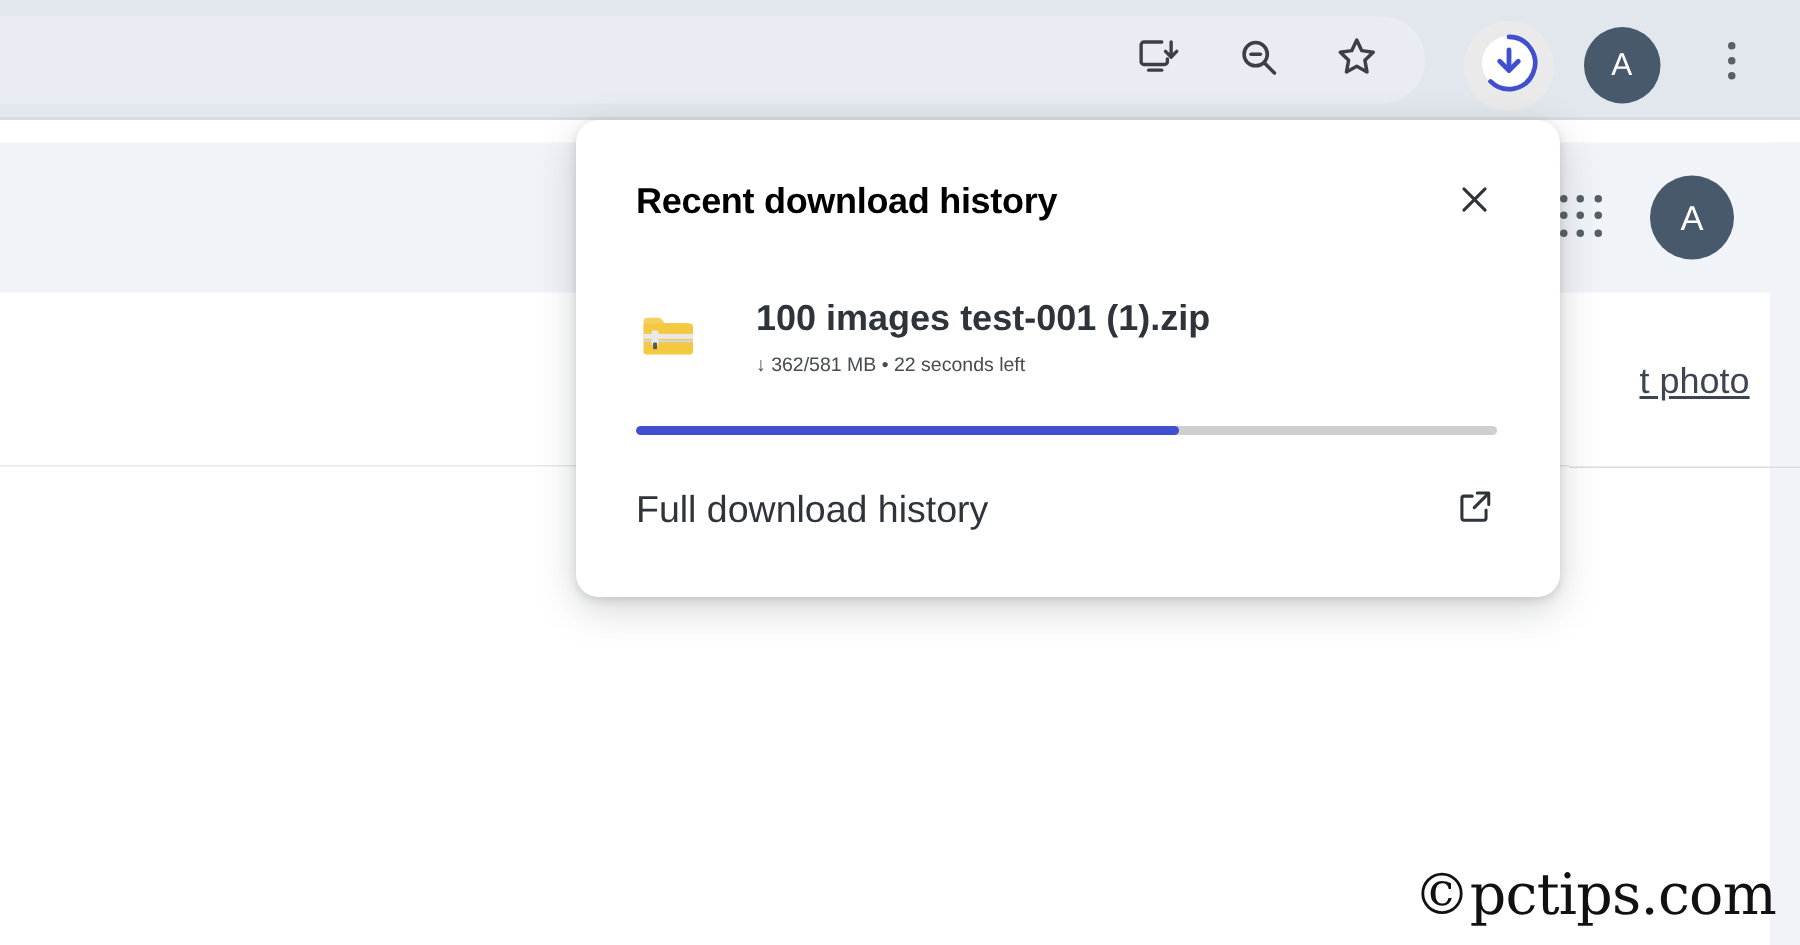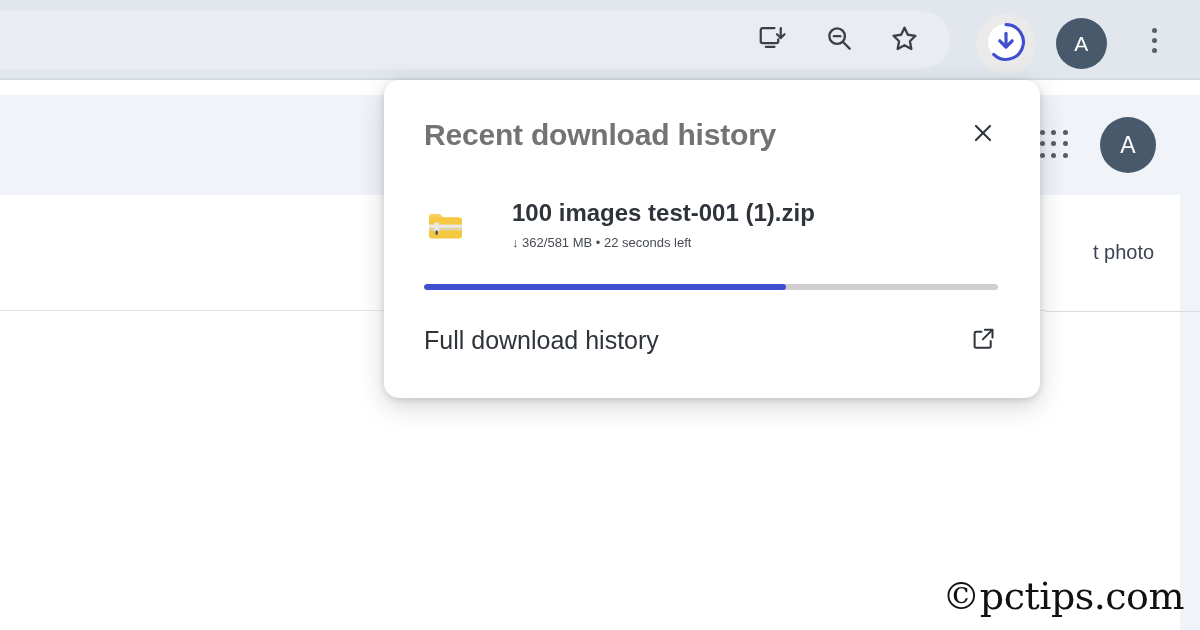--- a/index.html
+++ b/index.html
@@ -156,63 +156,63 @@
     color: #ffffff;
     display: flex;
     align-items: center;
     justify-content: center;
     font-size: 23px;
     cursor: pointer;
   }
   .partial-text {
     position: absolute;
     left: 1093px; top: 241px;
-    font-size: 20px;
+    font-size: 24px;
     color: #3c4551;
     white-space: nowrap;
+    text-decoration: underline;
   }
 
   
   .dl-popup {
     position: absolute;
     left: 384px; top: 80px;
     width: 656px; height: 318px;
     background: #ffffff;
     border-radius: 15px;
     box-shadow: 0 2px 6px rgba(60,64,67,0.16), 0 8px 26px rgba(60,64,67,0.22);
   }
   .dl-header {
     position: absolute;
     left: 40px; top: 38px;
     width: 576px;
     display: flex;
     align-items: center;
     justify-content: space-between;
   }
   .dl-title {
-    font-size: 30px;
+    font-size: 24px;
     font-weight: bold;
-    color: #737373;
+    color: #000000;
     letter-spacing: -0.2px;
   }
   .close-btn {
     width: 34px; height: 34px;
     display: flex;
     align-items: center;
     justify-content: center;
     cursor: pointer;
   }
   .dl-item {
     position: absolute;
     left: 40px; top: 118px;
     width: 576px;
     display: flex;
-    align-items: flex-end;
-    cursor: pointer;
-    gap: 8px;
+    align-items: center;
+    cursor: pointer;
   }
   .zip-icon {
     width: 46px; height: 46px;
     flex: 0 0 46px;
     margin-top: 1px;
     position: relative;
   }
   .dl-meta {
     margin-left: 34px;
     min-width: 0;

